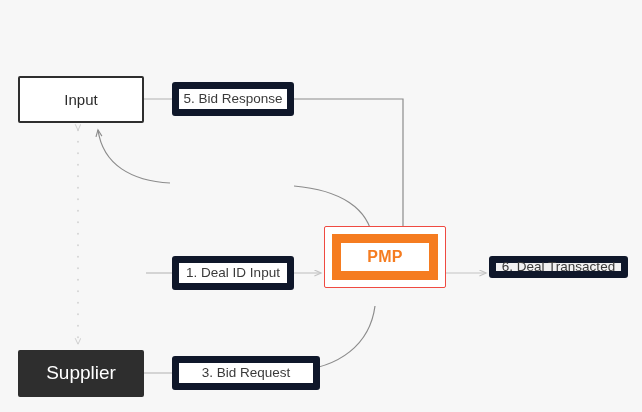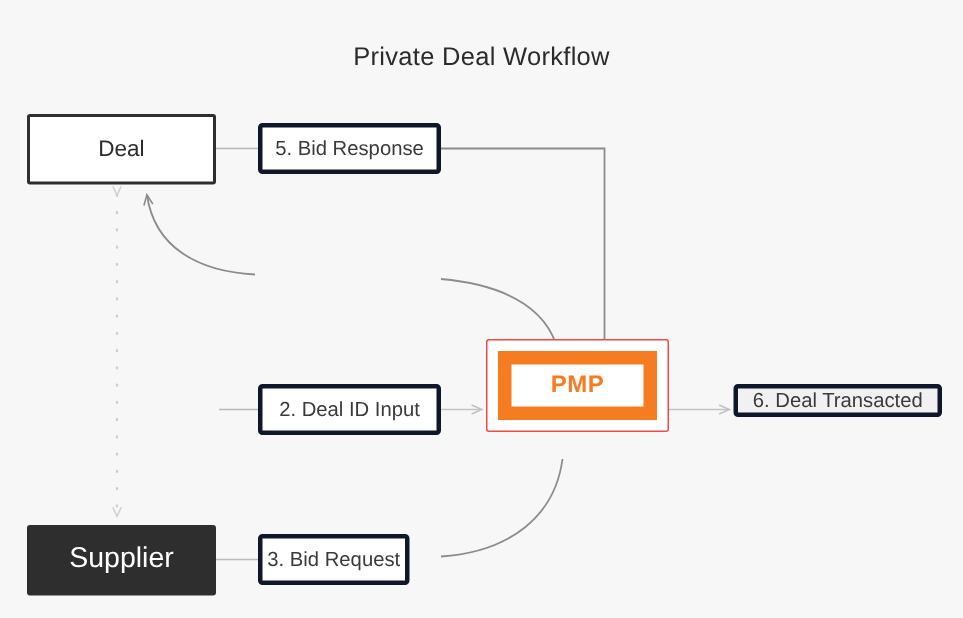--- a/index.html
+++ b/index.html
@@ -45,21 +45,21 @@
     align-items: center;
     justify-content: center;
     text-align: center;
     font-size: 13.5px;
     color: #3a3a3a;
     line-height: 1.2;
   }
   
   .step {
     background: #ffffff;
-    border: 3px solid #0f172a;
+    border: 7px solid #0f172a;
     border-radius: 3px;
   }
   .step.shaded {
     background: #f1f1f1;
   }
   
   .actor-light {
     background: #ffffff;
     border: 2px solid #2e2e2e;
     border-radius: 2px;
@@ -97,21 +97,20 @@
     font-weight: bold;
     color: #f57c20;
     letter-spacing: .3px;
   }
 </style>
 </head>
 <body>
 
 <div id="canvas">
 
-  <div id="title">Private Deal Workflow</div>
 
   <svg id="wires" viewBox="0 0 642 412" width="642" height="412">
     <defs>
       <marker id="arrow-dark" markerWidth="9" markerHeight="9" refX="7.2" refY="3.4" orient="auto" markerUnits="userSpaceOnUse">
         <path d="M0.6,0.4 L7.4,3.4 L0.6,6.4" fill="none" stroke="#8c8c8c" stroke-width="1.1"></path>
       </marker>
       <marker id="arrow-light" markerWidth="9" markerHeight="9" refX="7.2" refY="3.4" orient="auto" markerUnits="userSpaceOnUse">
         <path d="M0.6,0.4 L7.4,3.4 L0.6,6.4" fill="none" stroke="#c3c3c3" stroke-width="1.1"></path>
       </marker>
       <marker id="arrow-dotted" markerWidth="9" markerHeight="9" refX="6.6" refY="3.4" orient="auto" markerUnits="userSpaceOnUse">
@@ -134,44 +133,44 @@
     <path d="M446,273 L486,273" fill="none" stroke="#c3c3c3" stroke-width="1.1" marker-end="url(#arrow-light)"></path>
 
     <path d="M144,373 L172,373" fill="none" stroke="#b9b9b9" stroke-width="1.1"></path>
 
     <path d="M294,371 C340,368 370,344 375,306" fill="none" stroke="#8c8c8c" stroke-width="1.2"></path>
 
     <path d="M78,130 L78,344" fill="none" stroke="#cfcfcf" stroke-width="1.6" stroke-dasharray="0.5 11" stroke-linecap="round" marker-start="url(#arrow-dotted)" marker-end="url(#arrow-dotted)"></path>
   </svg>
 
   <div class="node actor-light" style="left:18px; top:76px; width:126px; height:47px;">
-    <span>Deal</span>
+    <span>Input</span>
   </div>
 
   <div class="node step" style="left:172px; top:82px; width:122px; height:34px;">
     <span>5. Bid Response</span>
   </div>
 
 
 
   <div class="node step" style="left:172px; top:256px; width:122px; height:34px;">
-    <span>2. Deal ID Input</span>
+    <span>1. Deal ID Input</span>
   </div>
 
   <div id="pmp-node" style="left:324px; top:226px; width:122px; height:62px;">
     <div id="pmp-inner">
       <span id="pmp-label">PMP</span>
     </div>
   </div>
 
   <div class="node step shaded" style="left:489px; top:256px; width:139px; height:22px;">
     <span>6. Deal Transacted</span>
   </div>
 
   <div class="node actor-dark" style="left:18px; top:350px; width:126px; height:47px;">
     <span>Supplier</span>
   </div>
 
-  <div class="node step" style="left:172px; top:356px; width:101px; height:34px;text-align:right;">
+  <div class="node step" style="left:172px; top:356px; width:148px; height:34px;">
     <span>3. Bid Request</span>
   </div>
 
 </div>
 
 </body></html>

